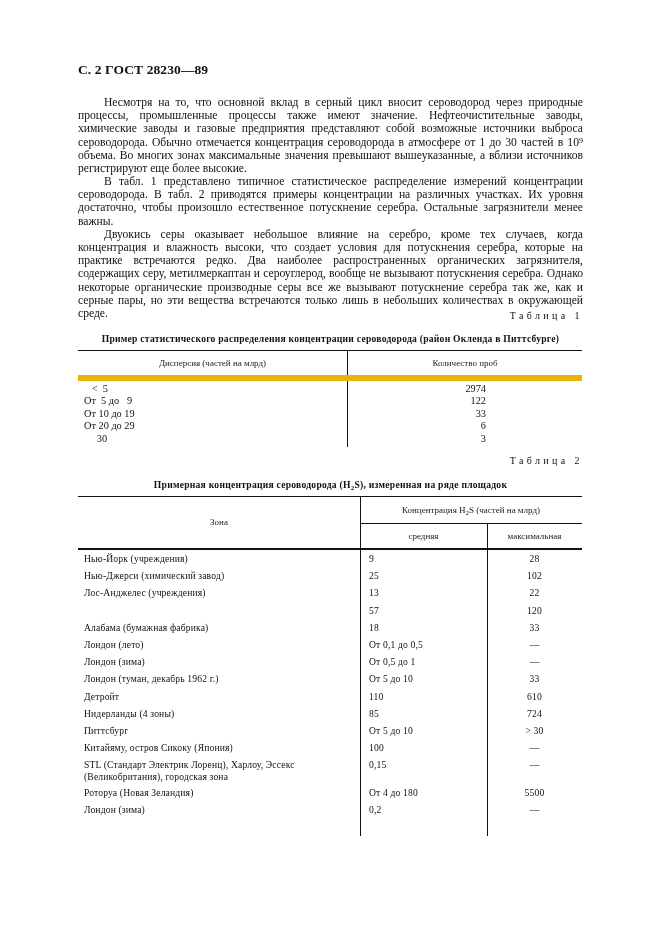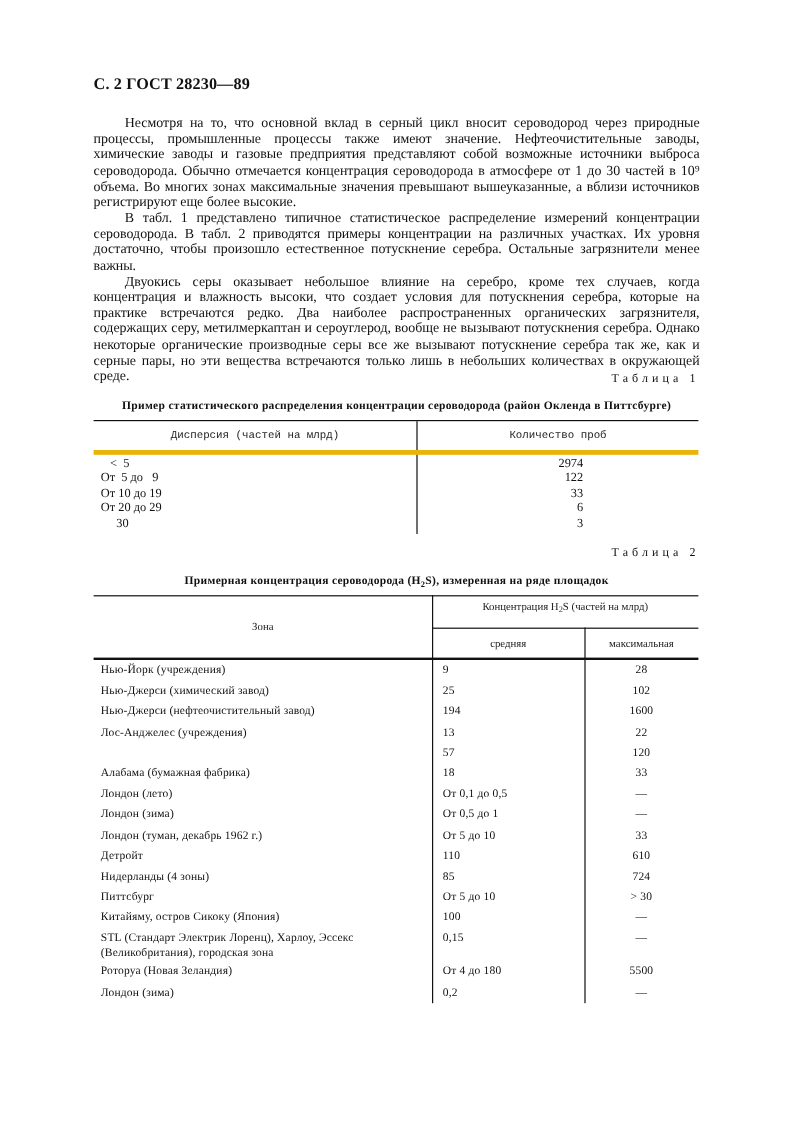--- a/index.html
+++ b/index.html
@@ -7,33 +7,33 @@
          font-family:"Liberation Serif", "DejaVu Serif", serif; }
   .header { position:absolute; left:78px; top:62px; font-weight:bold; font-size:13.5px; letter-spacing:0.1px; }
   .body-text { position:absolute; left:78px; width:505px; font-size:11.6px; line-height:13.2px; text-align:justify; }
   .body-text p { margin:0; text-indent:26px; }
   .tlabel { position:absolute; right:78px; font-size:10px; letter-spacing:3.4px; }
   .tcap { position:absolute; left:78px; width:505px; text-align:center; font-weight:bold; font-size:9.6px; letter-spacing:0.25px; }
   sub { font-size:7px; vertical-align:-2px; }
 
   
   .t1 { position:absolute; left:78px; top:350px; width:504px; }
-  .t1 .hdr { position:relative; height:24px; border-top:1.2px solid #111; border-bottom:4px solid #eab308;font-family:Liberation Mono, monospace; }
+  .t1 .hdr { position:relative; height:24px; border-top:1.2px solid #111; border-bottom:6px solid #eab308; }
   .t1 .hcell { position:absolute; top:0; height:24px; line-height:24px; font-size:9px; color:#222; text-align:center; }
   .t1 .vline { position:absolute; left:269px; top:0; width:1.2px; background:#111; }
   .t1 .rows { position:relative; height:66px; }
   .t1 .row { height:12.4px; line-height:12.4px; font-size:10.3px; position:relative; }
   .t1 .c1 { position:absolute; left:6px; }
   .t1 .c2 { position:absolute; left:368px; width:40px; text-align:right; }
 
   
   .t2 { position:absolute; left:78px; top:496px; width:504px; }
   .t2 .hdr { position:relative; height:51px; border-top:1.2px solid #111; border-bottom:2px solid #111; }
   .t2 .zone-h { position:absolute; left:0; width:282px; top:0; height:51px; line-height:51px; text-align:center; font-size:9px; color:#222; }
-  .t2 .conc-h { position:absolute; left:282px; width:222px; top:0; height:26px; line-height:16px; text-align:center; font-size:9px; color:#222; border-bottom:1.2px solid #111; }
+  .t2 .conc-h { position:absolute; left:282px; width:222px; top:0; height:26px; line-height:26px; text-align:center; font-size:9px; color:#222; border-bottom:1.2px solid #111; }
   .t2 .avg-h { position:absolute; left:282px; width:127px; top:27px; height:24px; line-height:24px; text-align:center; font-size:9px; color:#222; }
   .t2 .max-h { position:absolute; left:409px; width:95px; top:27px; height:24px; line-height:24px; text-align:center; font-size:9px; color:#222; }
   .t2 .v1 { position:absolute; left:282px; top:0; width:1.2px; height:340px; background:#111; }
   .t2 .v2 { position:absolute; left:409px; top:27px; width:1.2px; height:313px; background:#111; }
   .t2 .rows { position:relative; }
   .t2 .row { position:relative; height:17.2px; font-size:9.6px; letter-spacing:0.15px; }
   .t2 .row.tall { height:28px; }
   .t2 .zc { position:absolute; left:6px; top:3px; width:270px; line-height:12.2px; }
   .t2 .ac { position:absolute; left:291px; top:3px; }
   .t2 .mc { position:absolute; left:409px; width:95px; text-align:center; top:3px; }
@@ -101,25 +101,20 @@
         <span class="zc">Нью-Йорк (учреждения)</span>
         <span class="ac">9</span>
         <span class="mc">28</span>
       </div>
     <div class="row">
         <span class="zc">Нью-Джерси (химический завод)</span>
         <span class="ac">25</span>
         <span class="mc">102</span>
       </div>
     <div class="row">
-        <span class="zc">Нью-Джерси (нефтеочистительный завод)</span>
-        <span class="ac">194</span>
-        <span class="mc">1600</span>
-      </div>
-    <div class="row">
         <span class="zc">Лос-Анджелес (учреждения)</span>
         <span class="ac">13</span>
         <span class="mc">22</span>
       </div>
     <div class="row">
         <span class="ac">57</span>
         <span class="mc">120</span>
       </div>
     <div class="row">
         <span class="zc">Алабама (бумажная фабрика)</span>

